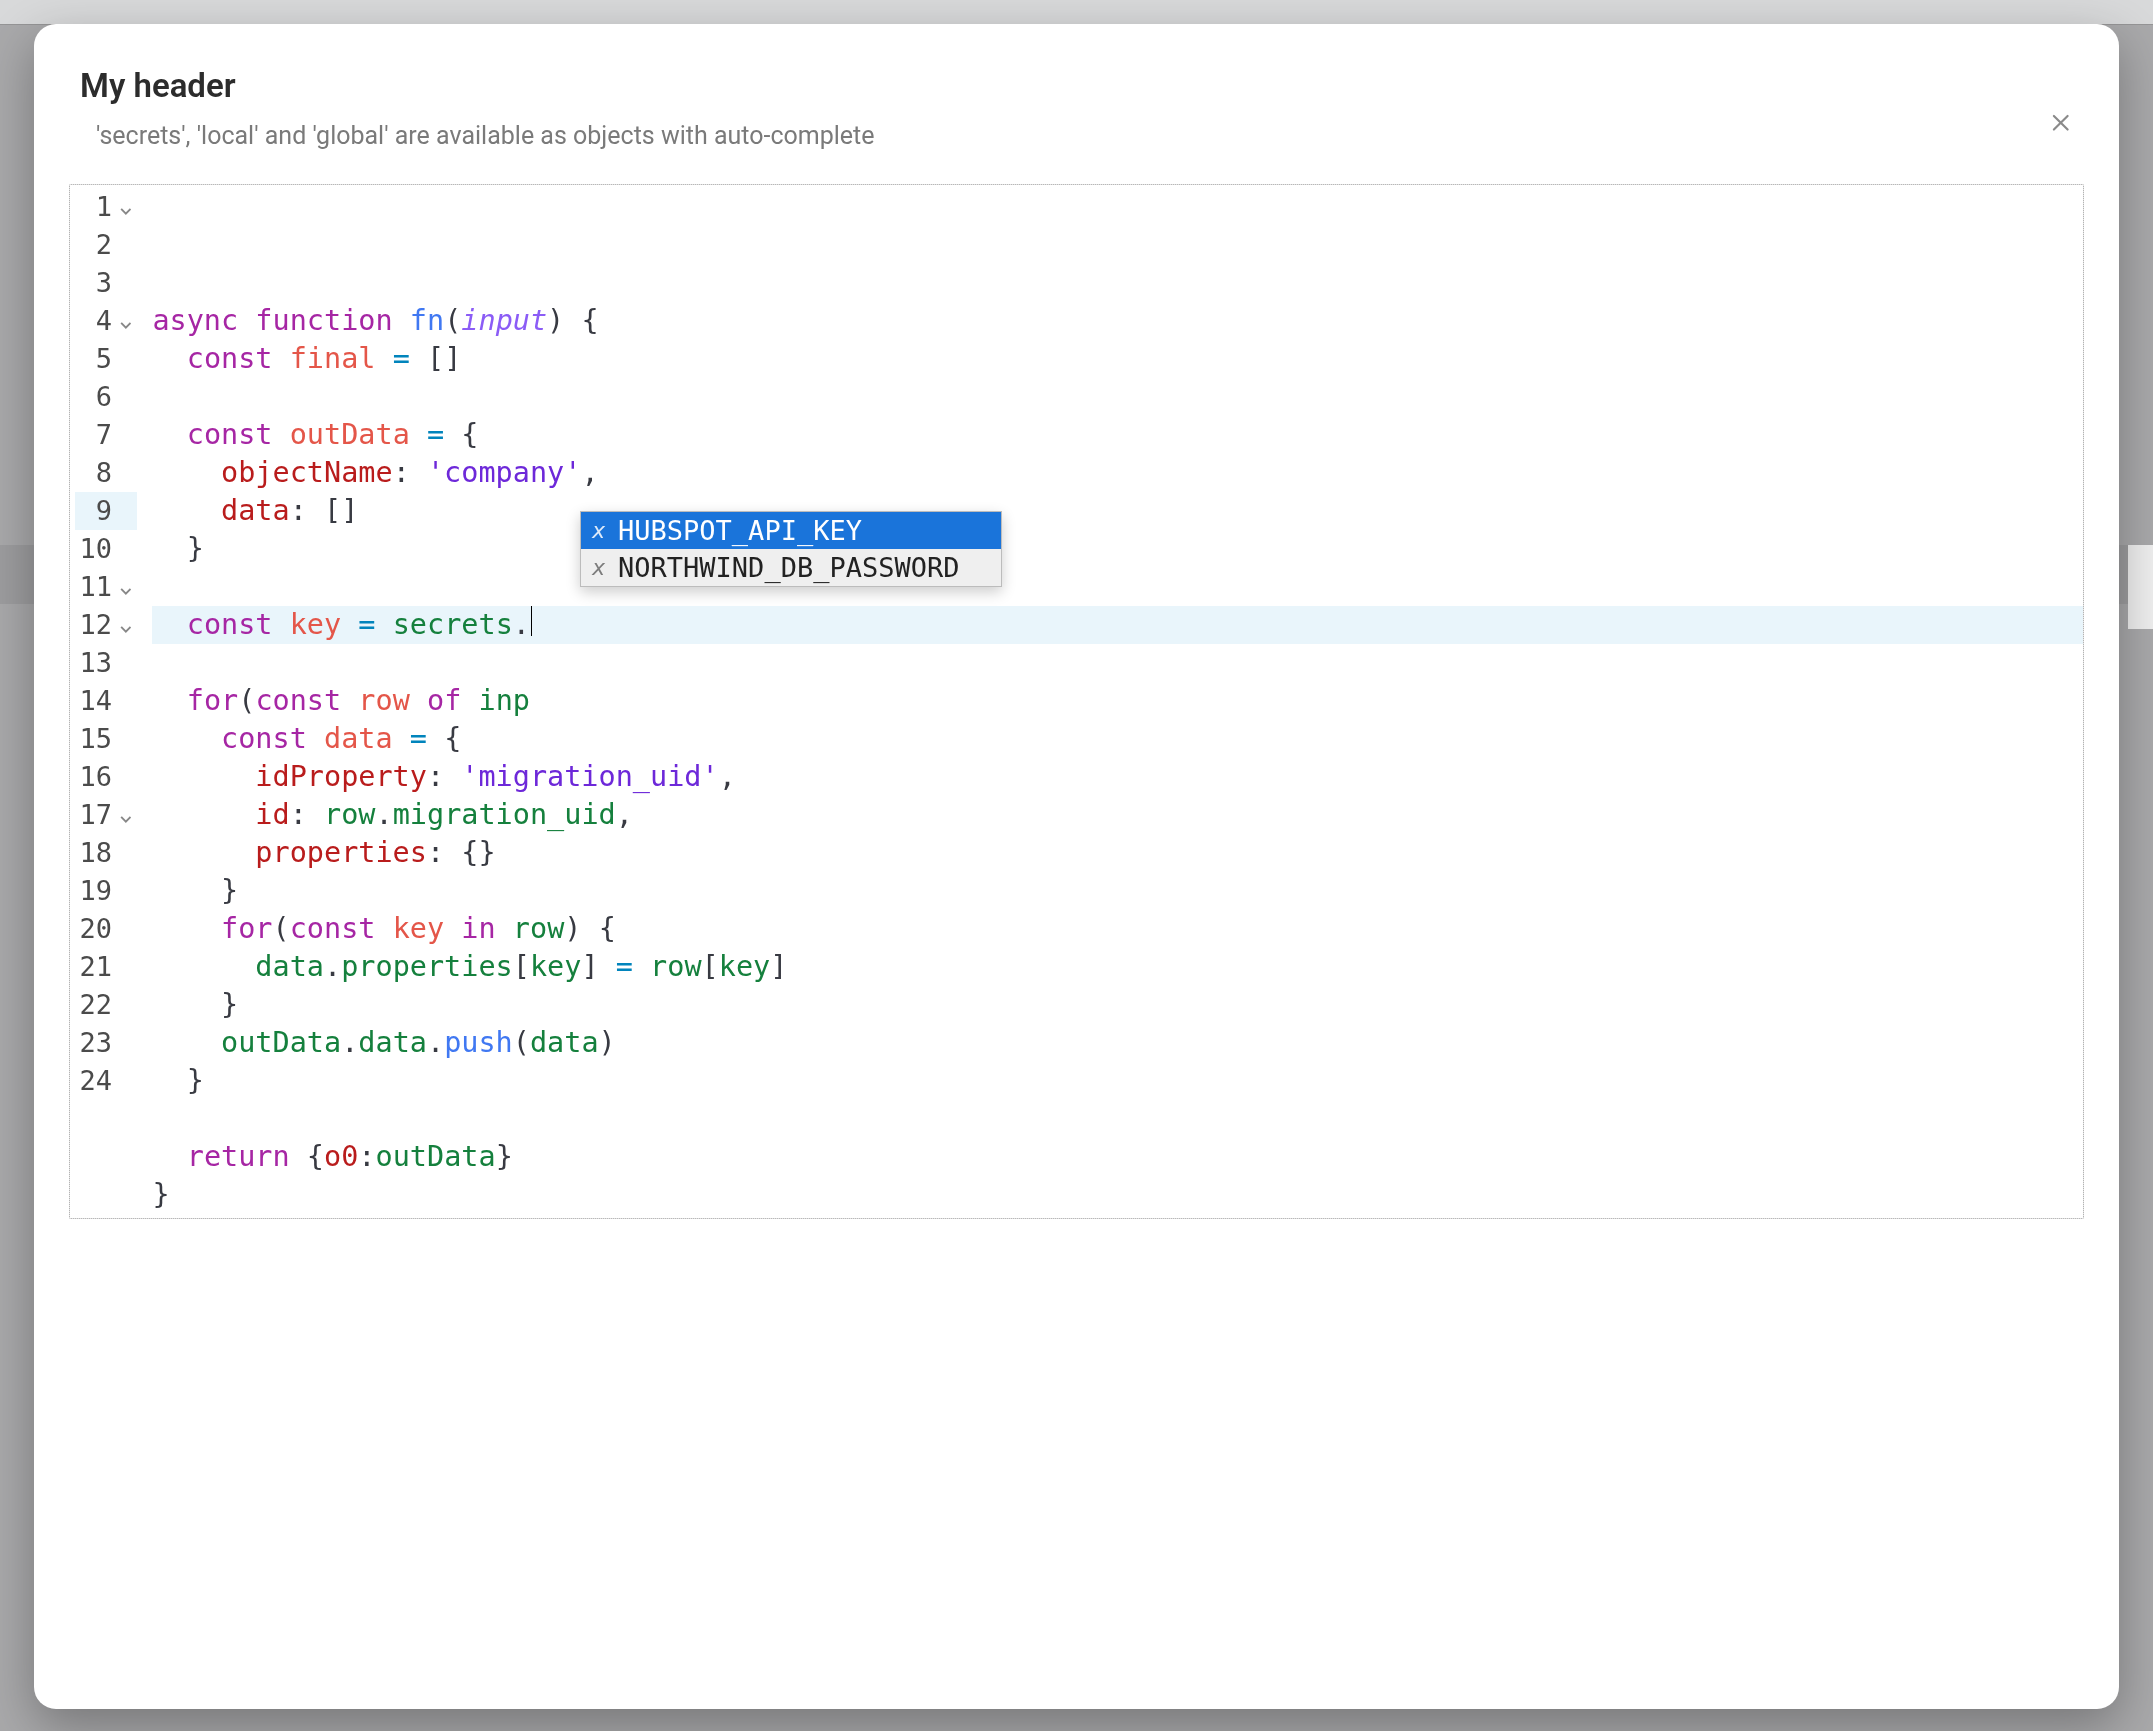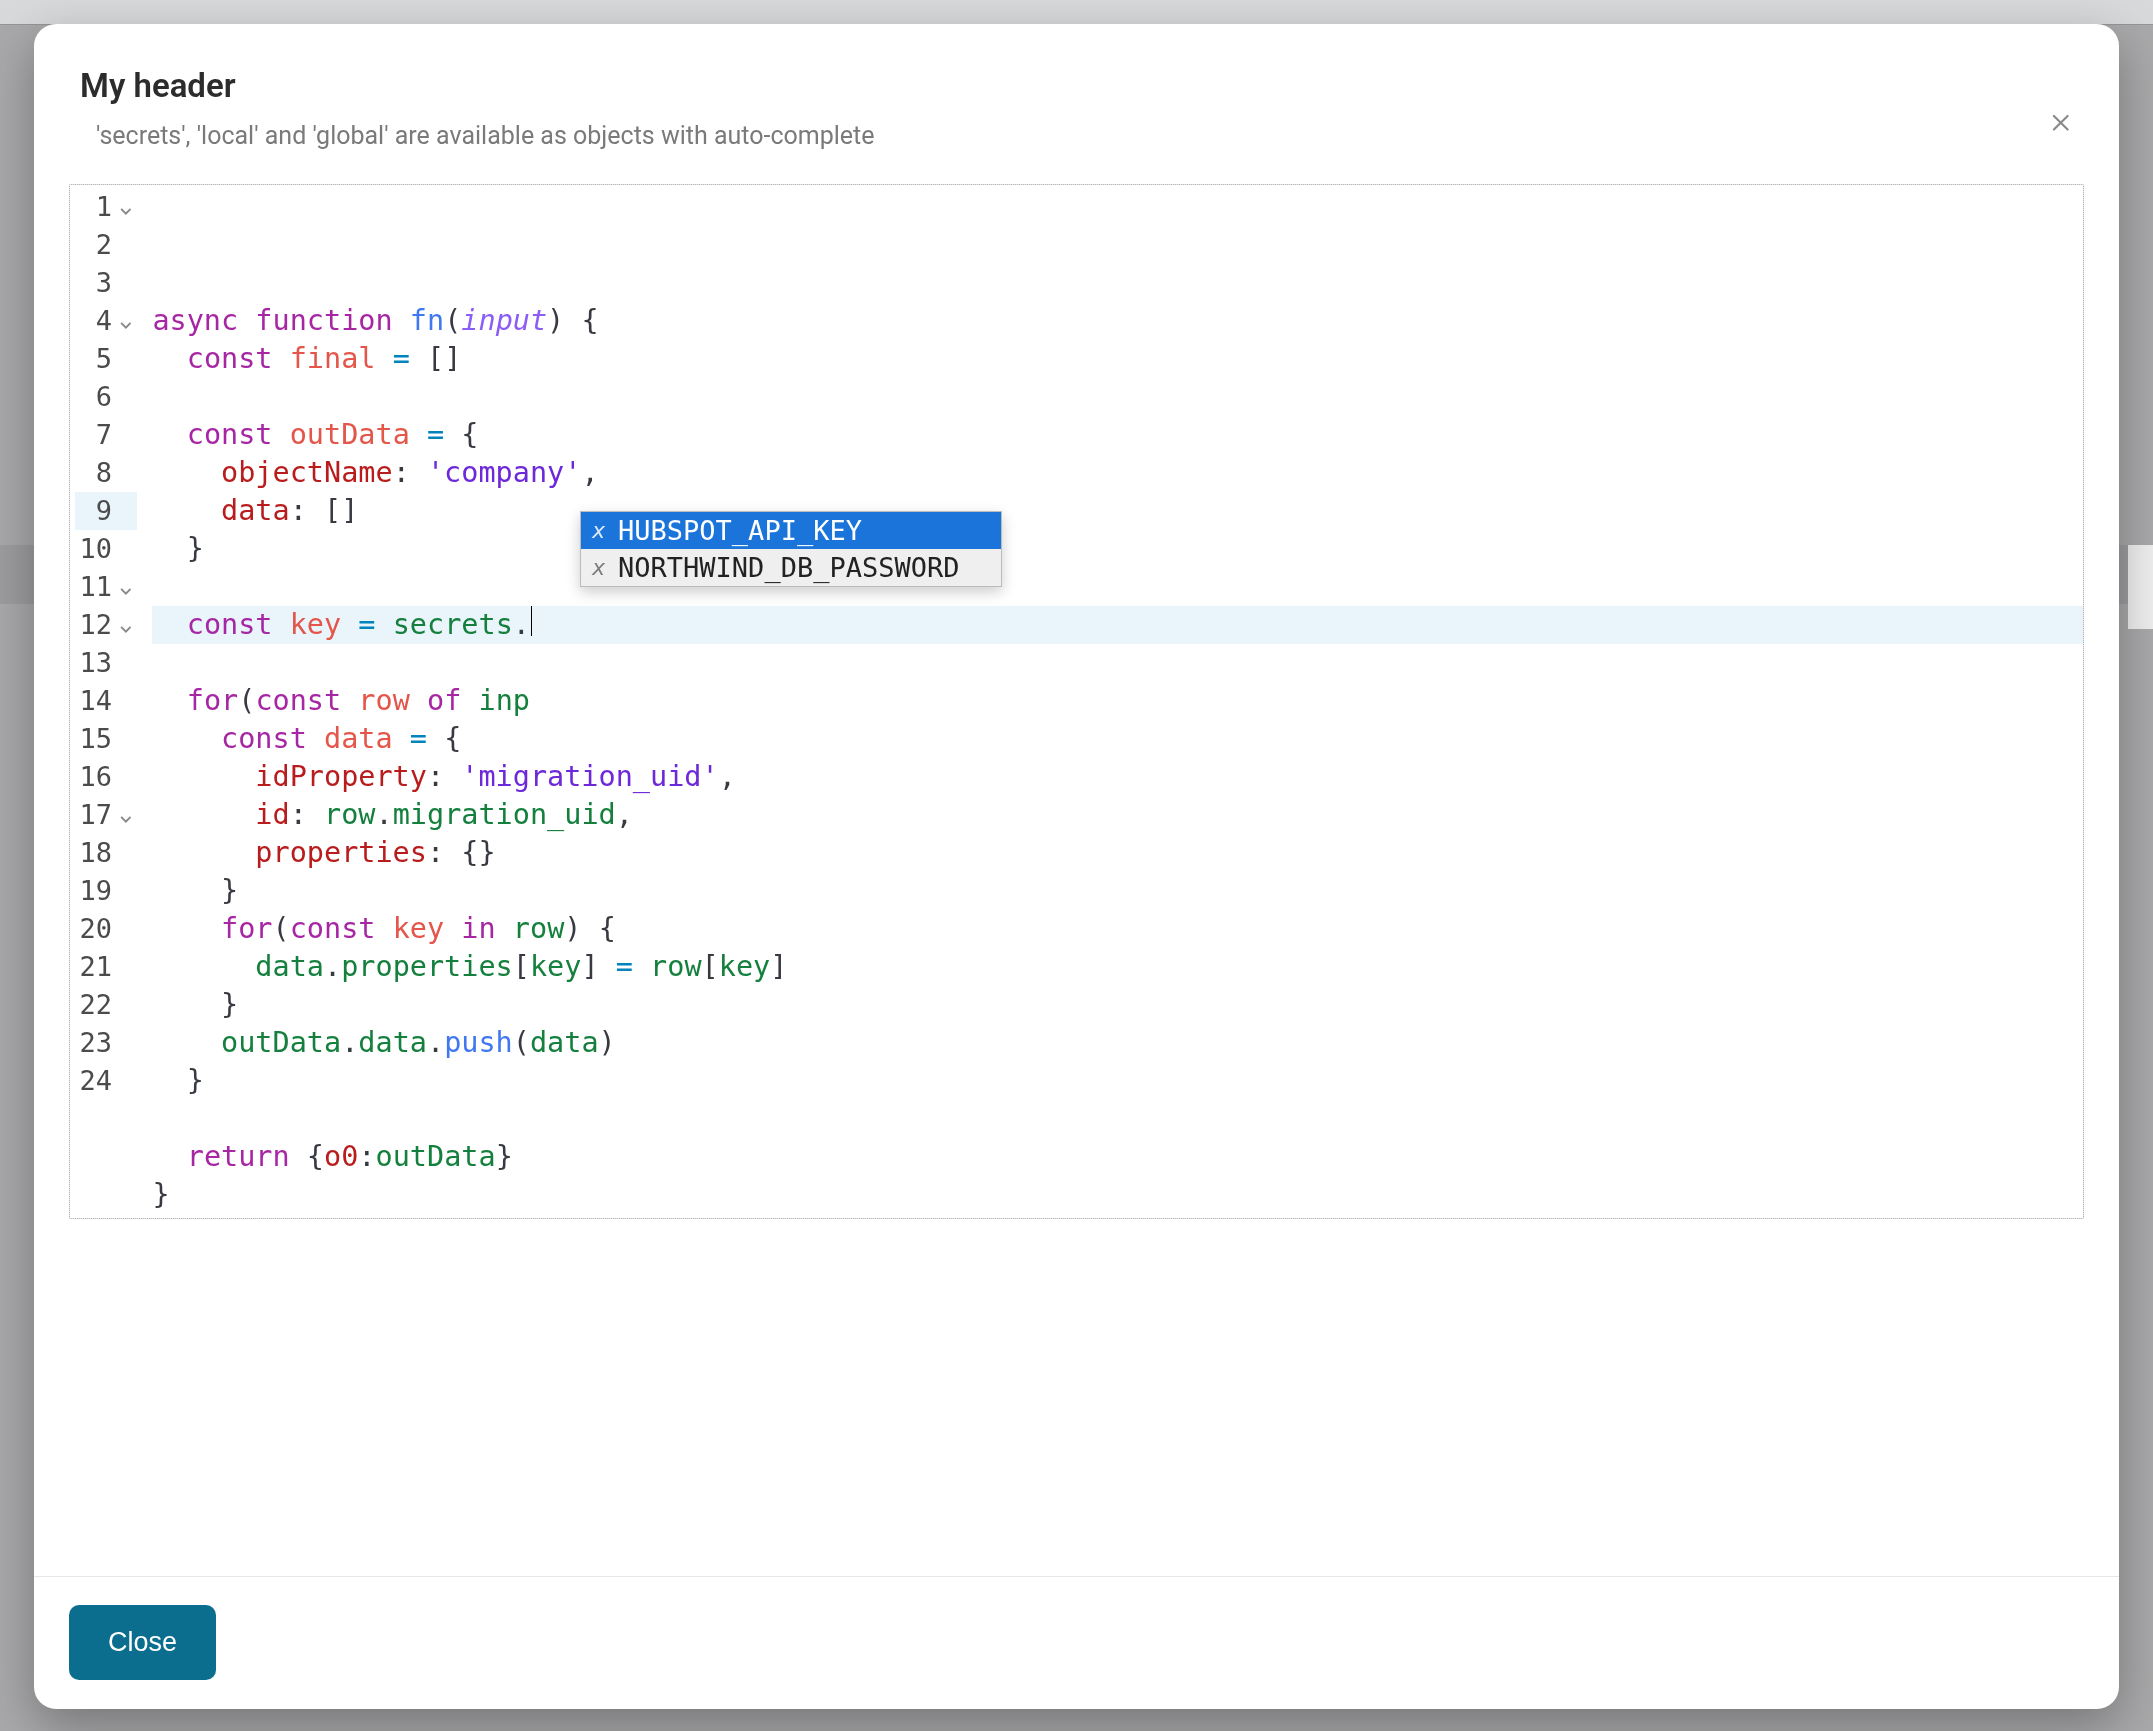--- a/index.html
+++ b/index.html
@@ -437,18 +437,15 @@
               </svg>
             </span>
           </div>
         </div>
       <div class="code" id="code">
         
       <div class="code-row"><span class="kw">async</span><span class="pun"> </span><span class="kw">function</span><span class="pun"> </span><span class="fn">fn</span><span class="pun">(</span><span class="prm">input</span><span class="pun">)</span><span class="pun"> </span><span class="pun">{</span></div><div class="code-row"><span class="pun">  </span><span class="kw">const</span><span class="pun"> </span><span class="id2">final</span><span class="pun"> </span><span class="op">=</span><span class="pun"> </span><span class="pun">[]</span></div><div class="code-row"></div><div class="code-row"><span class="pun">  </span><span class="kw">const</span><span class="pun"> </span><span class="id2">outData</span><span class="pun"> </span><span class="op">=</span><span class="pun"> </span><span class="pun">{</span></div><div class="code-row"><span class="pun">    </span><span class="propkey">objectName</span><span class="pun">: </span><span class="str">'company'</span><span class="pun">,</span></div><div class="code-row"><span class="pun">    </span><span class="propkey">data</span><span class="pun">: </span><span class="pun">[]</span></div><div class="code-row"><span class="pun">  </span><span class="pun">}</span></div><div class="code-row"></div><div class="code-row hl"><span class="pun">  </span><span class="kw">const</span><span class="pun"> </span><span class="id2">key</span><span class="pun"> </span><span class="op">=</span><span class="pun"> </span><span class="ident">secrets</span><span class="pun">.</span><span class="cursor-bar"></span></div><div class="code-row"></div><div class="code-row"><span class="pun">  </span><span class="kw">for</span><span class="pun">(</span><span class="kw">const</span><span class="pun"> </span><span class="id2">row</span><span class="pun"> </span><span class="kw">of</span><span class="pun"> </span><span class="ident">inp</span></div><div class="code-row"><span class="pun">    </span><span class="kw">const</span><span class="pun"> </span><span class="id2">data</span><span class="pun"> </span><span class="op">=</span><span class="pun"> </span><span class="pun">{</span></div><div class="code-row"><span class="pun">      </span><span class="propkey">idProperty</span><span class="pun">: </span><span class="str">'migration_uid'</span><span class="pun">,</span></div><div class="code-row"><span class="pun">      </span><span class="propkey">id</span><span class="pun">: </span><span class="ident">row</span><span class="pun">.</span><span class="ident">migration_uid</span><span class="pun">,</span></div><div class="code-row"><span class="pun">      </span><span class="propkey">properties</span><span class="pun">: </span><span class="pun">{}</span></div><div class="code-row"><span class="pun">    </span><span class="pun">}</span></div><div class="code-row"><span class="pun">    </span><span class="kw">for</span><span class="pun">(</span><span class="kw">const</span><span class="pun"> </span><span class="id2">key</span><span class="pun"> </span><span class="kw">in</span><span class="pun"> </span><span class="ident">row</span><span class="pun">)</span><span class="pun"> </span><span class="pun">{</span></div><div class="code-row"><span class="pun">      </span><span class="ident">data</span><span class="pun">.</span><span class="ident">properties</span><span class="pun">[</span><span class="ident">key</span><span class="pun">]</span><span class="pun"> </span><span class="op">=</span><span class="pun"> </span><span class="ident">row</span><span class="pun">[</span><span class="ident">key</span><span class="pun">]</span></div><div class="code-row"><span class="pun">    </span><span class="pun">}</span></div><div class="code-row"><span class="pun">    </span><span class="ident">outData</span><span class="pun">.</span><span class="ident">data</span><span class="pun">.</span><span class="fn">push</span><span class="pun">(</span><span class="ident">data</span><span class="pun">)</span></div><div class="code-row"><span class="pun">  </span><span class="pun">}</span></div><div class="code-row"></div><div class="code-row"><span class="pun">  </span><span class="kw">return</span><span class="pun"> </span><span class="pun">{</span><span class="propkey">o0</span><span class="pun">:</span><span class="ident">outData</span><span class="pun">}</span></div><div class="code-row"><span class="pun">}</span></div><div class="ac-popup" id="ac"><div class="ac-row sel"><span class="ac-type">x</span><span class="ac-label">HUBSPOT_API_KEY</span></div><div class="ac-row"><span class="ac-type">x</span><span class="ac-label">NORTHWIND_DB_PASSWORD</span></div></div></div>
     </div>
   </div>
 
-  <div class="modal-footer">
-    <button class="btn-primary">Close</button>
-  </div>
 
 </div>
 
 
 </body></html>

